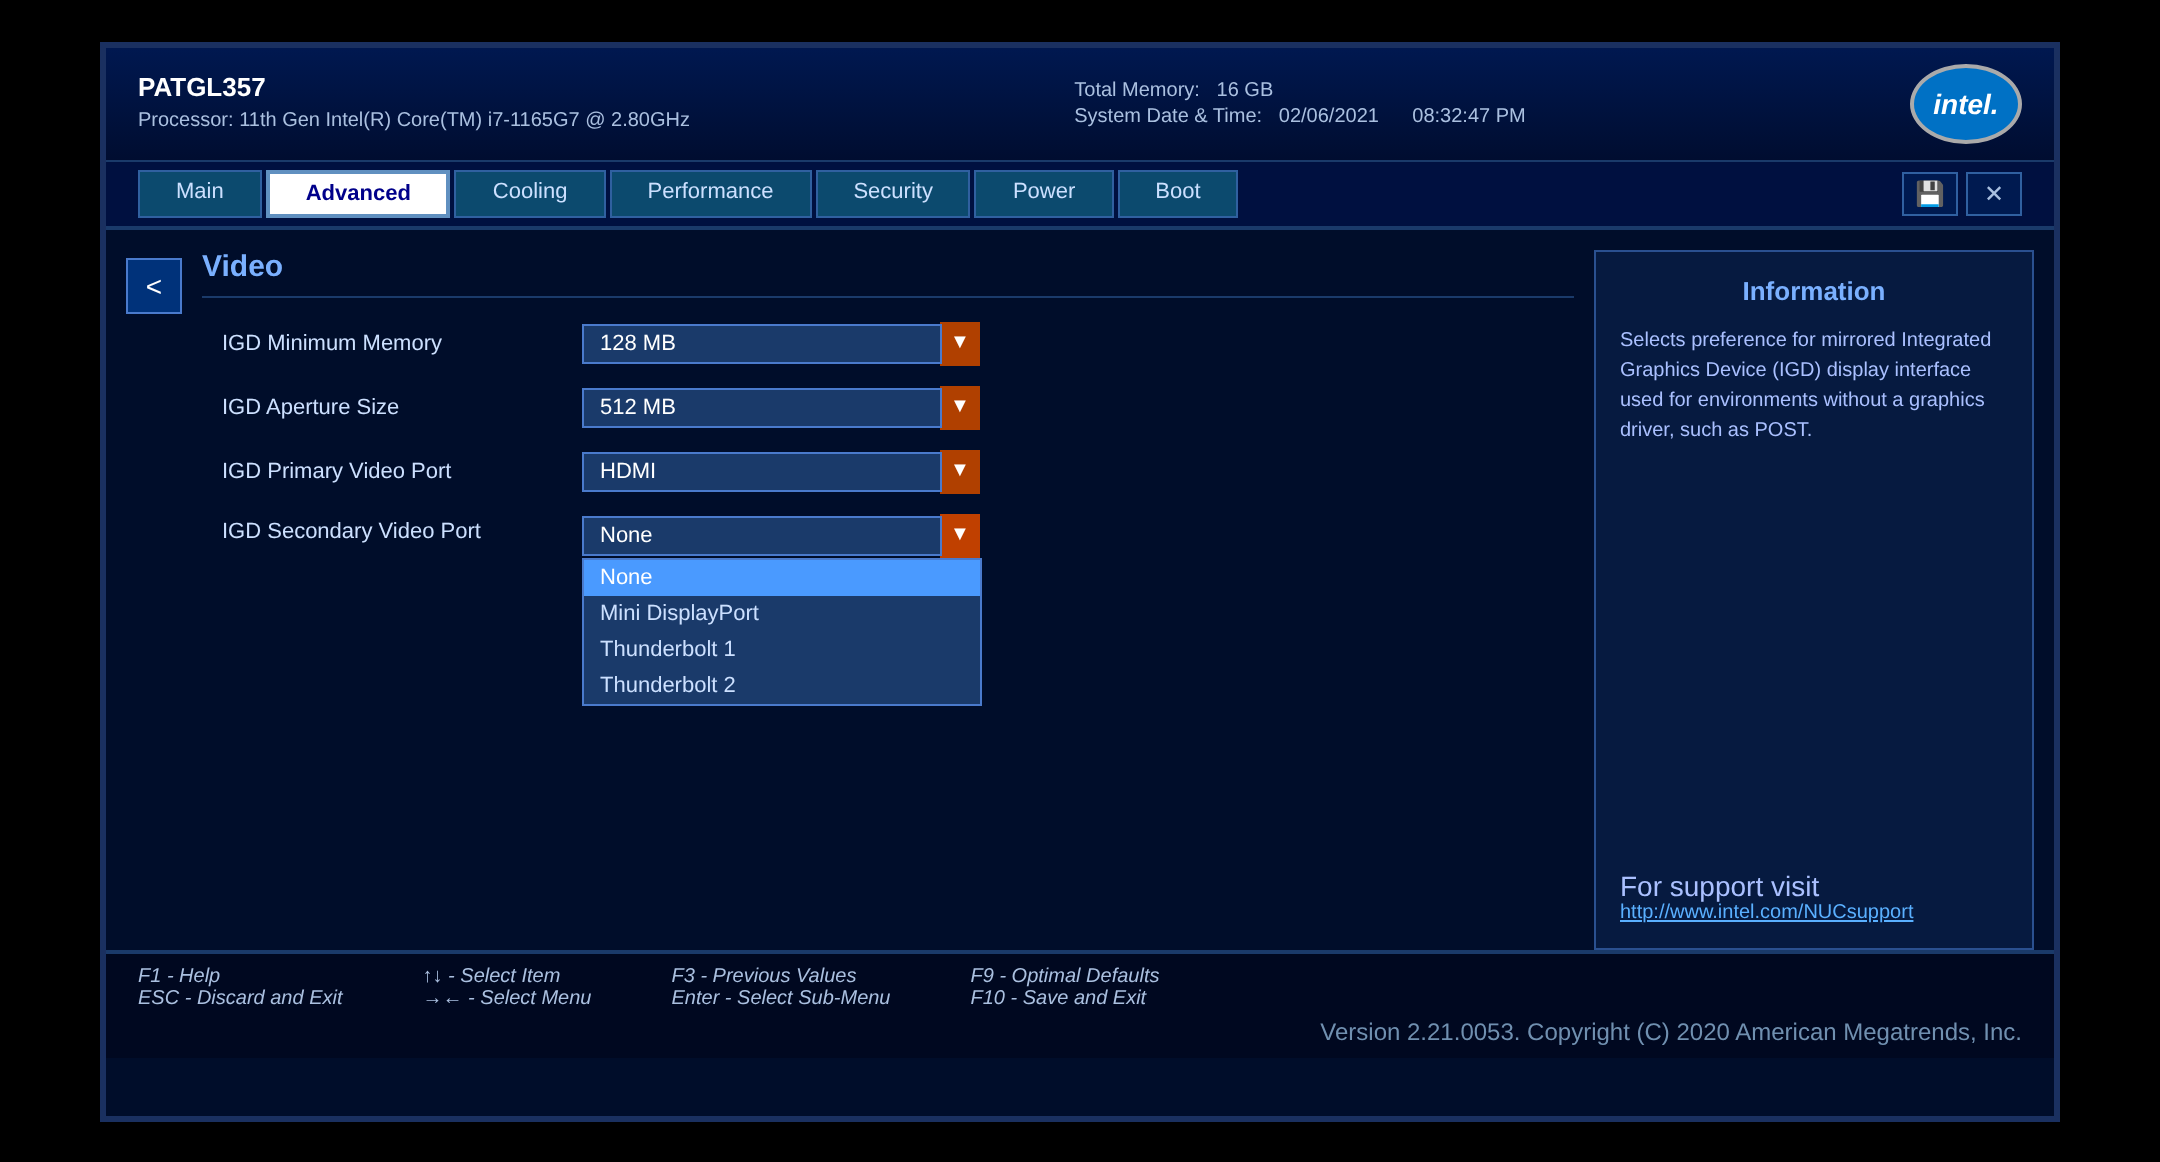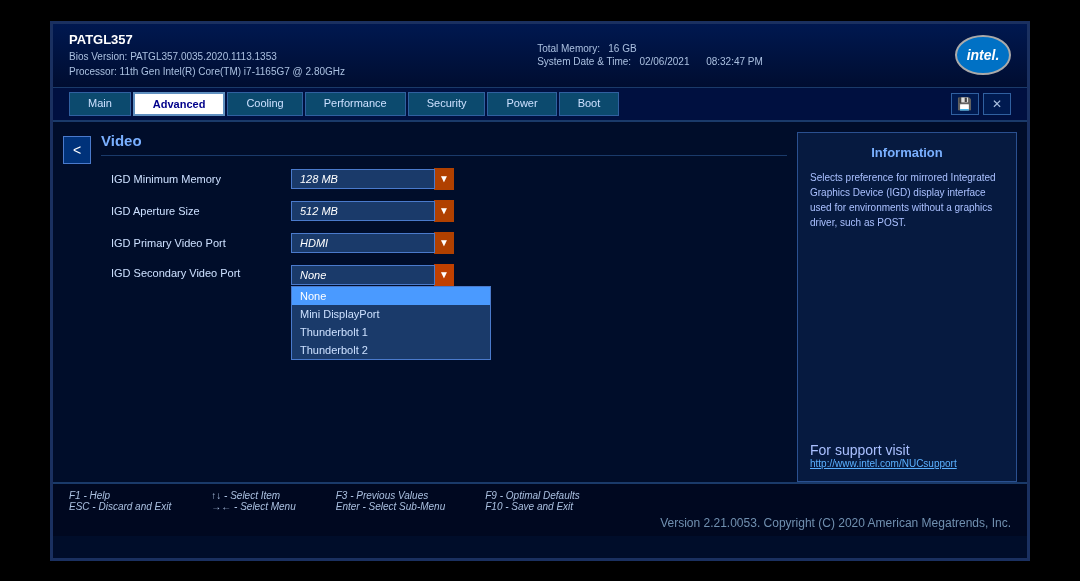--- a/index.html
+++ b/index.html
@@ -163,24 +163,23 @@
     .form-select {
       display: flex;
       align-items: center;
     }
     .select-box {
       background: #1a3a6a;
       border: 1px solid #4a7acc;
       color: #fff;
       font-size: 11px;
       padding: 3px 30px 3px 8px;
-      width: 144px;
+      width: 180px;
       position: relative;
       cursor: pointer;
-      font-style: italic;
     }
     .select-arrow {
       background: #b04000;
       width: 20px;
       height: 22px;
       display: flex;
       align-items: center;
       justify-content: center;
       color: #fff;
       font-size: 10px;
@@ -279,24 +278,20 @@
     }
   </style>
 </head>
 <body>
 
 <div class="monitor">
 
   <div class="header">
     <div class="header-left">
       <div class="header-title">PATGL357</div>
-      <div class="header-info">
-        <span>Bios Version:</span>
-        <span>PATGL357.0035.2020.1113.1353</span>
-      </div>
       <div class="header-info">
         <span>Processor:</span>
         <span>11th Gen Intel(R) Core(TM) i7-1165G7 @ 2.80GHz</span>
       </div>
     </div>
     <div class="header-center">
       <div class="info-row">
         <span>Total Memory:</span>
         &nbsp;
         <span>16 GB</span>

